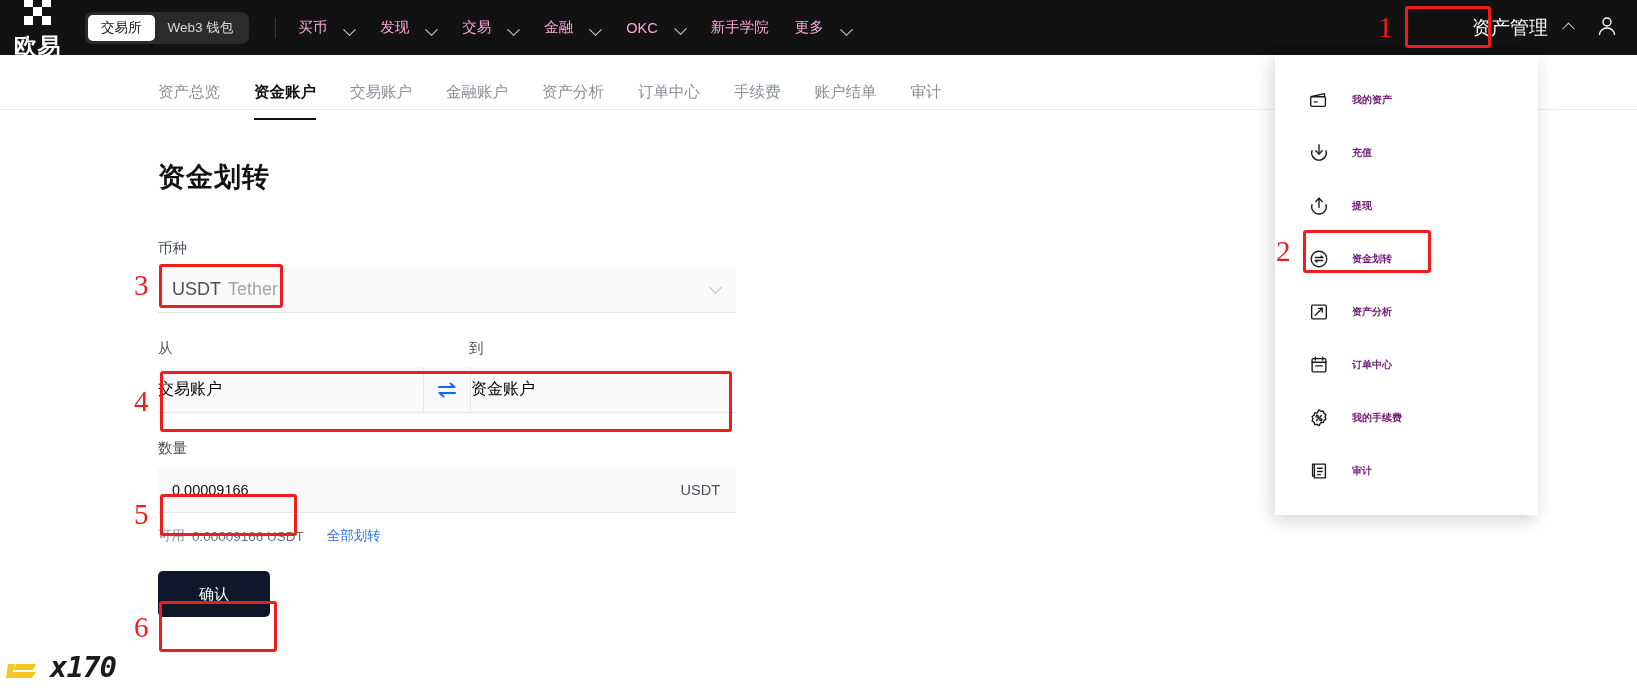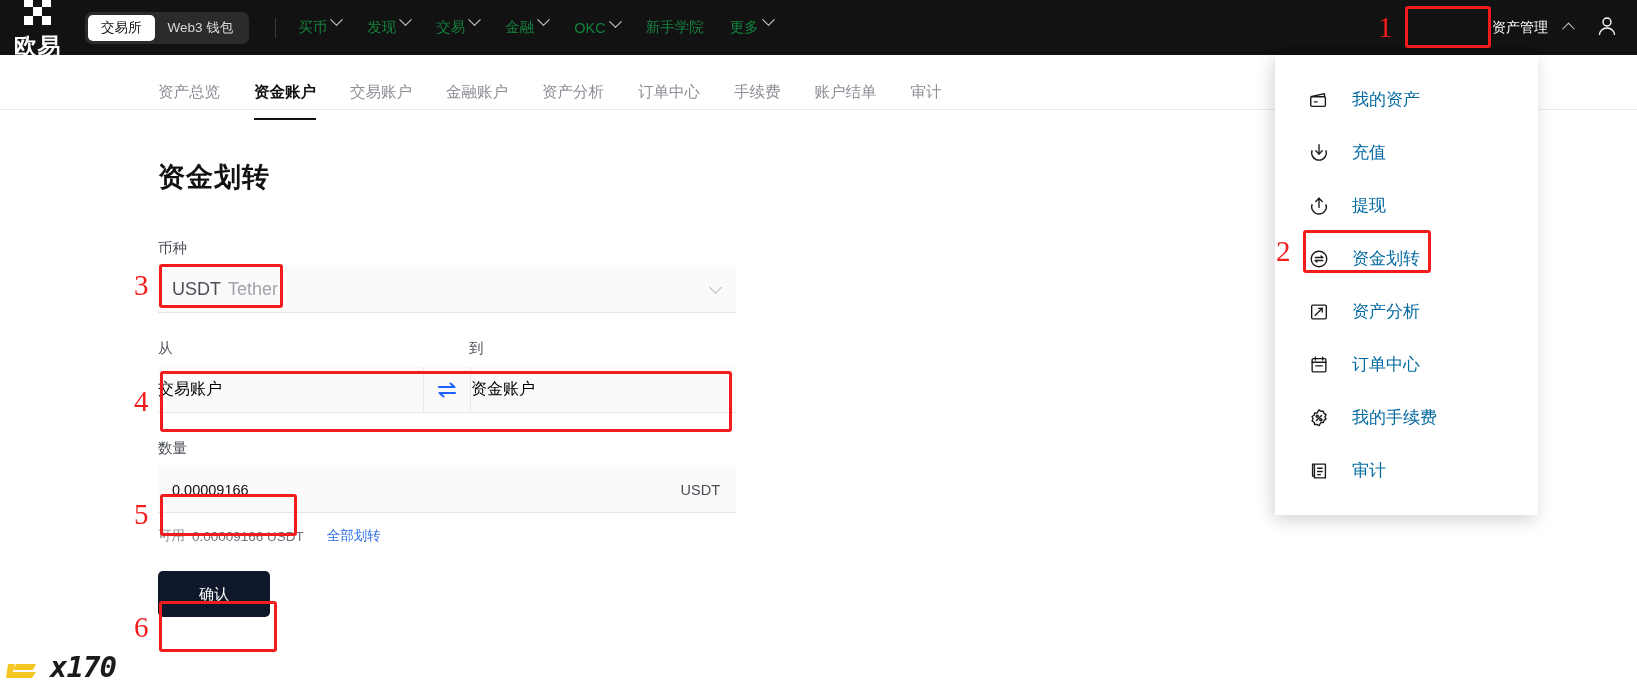--- a/index.html
+++ b/index.html
@@ -50,36 +50,36 @@
     font-size: 13.5px; border-radius: 5px;
     color: #d8d8d8; cursor: pointer; white-space: nowrap;
   }
   .seg.active { background: #ffffff; color: #121212; font-weight: 400; }
   .nav-sep {
     width: 1px; height: 20px; background: #3a3a3a;
     margin: 0 22px 0 26px;
   }
   .nav-items { display: flex; align-items: center; gap: 26px; }
   .nav-item {
-    display: flex; align-items: flex-start; gap: 5px;
-    color: #15803d; font-size: 14.5px; cursor: pointer; white-space: nowrap;
+    display: flex; align-items: flex-end; gap: 18px;
+    color: #f9a8d4; font-size: 14.5px; cursor: pointer; white-space: nowrap;
   }
   .chev {
     width: 9px; height: 9px;
     border-right: 1.4px solid #cfcfcf;
     border-bottom: 1.4px solid #cfcfcf;
     transform: rotate(45deg) translate(-2px, -2px);
   }
   .chev.up { transform: rotate(-135deg) translate(-1px,-1px); }
   .topbar-right {
     position: absolute; right: 0; top: 0; height: 55px;
     display: flex; align-items: center; gap: 0;
   }
   .asset-mgr {
-    color: #ffffff; font-size: 14px;
+    color: #ffffff; font-size: 19px;
     padding: 4px 6px; cursor: pointer; white-space: nowrap;
   }
   .user-icon { margin: 0 18px 0 22px; cursor: pointer; }
 
   
   .subnav {
     position: absolute; top: 55px; left: 0;
     width: 1637px; height: 55px;
     background: #ffffff;
     border-bottom: 1px solid #eaeaea;
@@ -166,21 +166,21 @@
     position: absolute; top: 55px; left: 1275px;
     width: 263px; padding: 18px 0 18px 0;
     background: #ffffff;
     box-shadow: -4px 4px 16px rgba(0,0,0,0.10), 0 6px 18px rgba(0,0,0,0.08);
     z-index: 40;
   }
   .dd-item {
     height: 53px; display: flex; align-items: center;
     padding-left: 33px; gap: 22px; cursor: pointer;
   }
-  .dd-item .dd-label { font-size: 17px; color: #0369a1; }
+  .dd-item .dd-label { font-size: 10px; color: #701a75; font-weight: bold; }
   .dd-icon { width: 22px; height: 22px; flex: none; display:block; }
 
   
   .anno {
     position: absolute; border: 3px solid #f11d1d;
     border-radius: 3px; pointer-events: none; z-index: 60;
   }
   .anno-num {
     position: absolute; color: #f11d1d;
     font-size: 29px; font-weight: 400;

